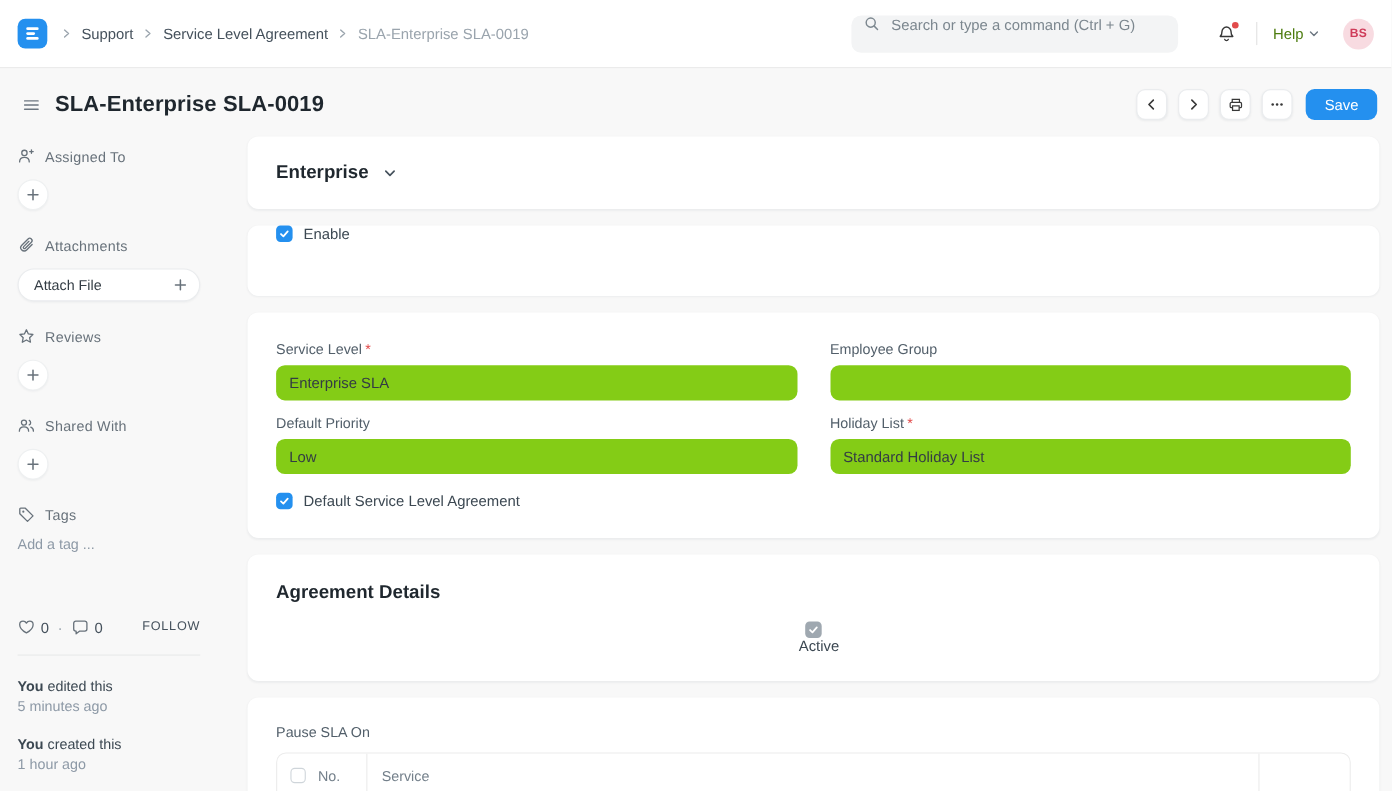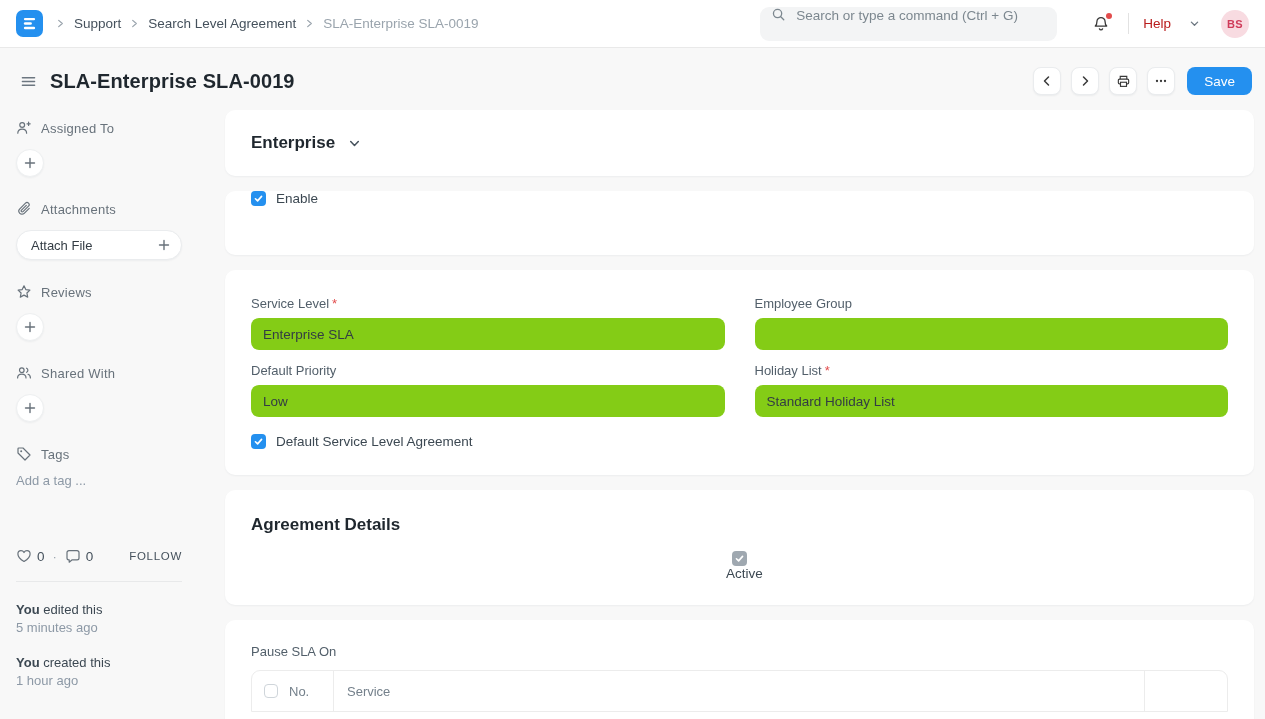--- a/index.html
+++ b/index.html
@@ -6,21 +6,21 @@
   html,body { margin:0; padding:0; }
   body {
     width:1265px; height:719px; overflow:hidden;
     font-family:"Liberation Sans", sans-serif;
     background:#f8f8f8; color:#383838;
   }
   svg { display:block; }
 
   
   .navbar {
-    height:48px; background:#fff; border-bottom:1px solid #e9e9e9;
+    height:62px; background:#fff; border-bottom:1px solid #e9e9e9;
     display:flex; align-items:center; padding:0 16px;
   }
   .logo {
     width:27px; height:27px; border-radius:7px; background:#2490ef;
     display:flex; align-items:center; justify-content:center; cursor:pointer; flex:none;
   }
   .breadcrumbs { display:flex; align-items:center; gap:9px; margin-left:13px; font-size:13.5px; white-space:nowrap; }
   .crumb { color:#45515c; cursor:pointer; }
   .crumb.current { color:#9aa4ad; cursor:default; }
   .bc-sep { color:#9aa4ad; }
@@ -32,21 +32,21 @@
   .search input {
     border:none; background:transparent; outline:none; flex:1;
     font-family:inherit; font-size:13.5px; color:#55606a;
   }
   .search input::placeholder { color:#7c878f; }
 
   .nav-right { display:flex; align-items:center; margin-left:31px; }
   .bell-wrap { position:relative; padding:4px; cursor:pointer; color:#383838; }
   .bell-dot { position:absolute; top:2px; right:2px; width:6px; height:6px; border-radius:50%; background:#e24c4c; }
   .nav-divider { width:1px; height:21px; background:#e2e2e2; margin:0 14px; }
-  .help { display:flex; align-items:center; gap:19px; font-size:13.5px; color:#b91c1c; cursor:pointer; }
+  .help { display:flex; align-items:center; gap:5px; font-size:13.5px; color:#4d7c0f; cursor:pointer; }
   .avatar {
     width:28px; height:28px; border-radius:50%; margin-left:22px; cursor:pointer;
     background:#f8dbe1; color:#cf3c5a; font-size:11px; font-weight:700; letter-spacing:.3px;
     display:flex; align-items:center; justify-content:center;
   }
 
   
   .page-header { display:flex; align-items:center; padding:19px 13px 15px 16px; }
   .sidebar-toggle { padding:4px; color:#6c7680; cursor:pointer; border-radius:6px; }
   .page-title { font-size:20px; font-weight:700; color:#1f272e; margin:0 0 0 9px; letter-spacing:.1px; }
@@ -146,21 +146,21 @@
     </svg>
   </div>
   <nav class="breadcrumbs">
     <svg class="bc-sep" width="9" height="9" viewBox="0 0 10 10">
         <path d="M3 1.5 L7 5 L3 8.5" fill="none" stroke="currentColor" stroke-width="1.4" stroke-linecap="round" stroke-linejoin="round"></path>
       </svg>
     <span class="crumb">Support</span>
     <svg class="bc-sep" width="9" height="9" viewBox="0 0 10 10">
         <path d="M3 1.5 L7 5 L3 8.5" fill="none" stroke="currentColor" stroke-width="1.4" stroke-linecap="round" stroke-linejoin="round"></path>
       </svg>
-    <span class="crumb">Search Level Agreement</span>
+    <span class="crumb">Service Level Agreement</span>
     <svg class="bc-sep" width="9" height="9" viewBox="0 0 10 10">
         <path d="M3 1.5 L7 5 L3 8.5" fill="none" stroke="currentColor" stroke-width="1.4" stroke-linecap="round" stroke-linejoin="round"></path>
       </svg>
     <span class="crumb current">SLA-Enterprise SLA-0019</span>
   </nav>
 
   <div class="search">
     <svg width="15" height="15" viewBox="0 0 16 16">
         <circle cx="7" cy="7" r="4.4" fill="none" stroke="currentColor" stroke-width="1.4"></circle>
         <path d="M10.4 10.4 L13.6 13.6" stroke="currentColor" stroke-width="1.4" stroke-linecap="round"></path>

